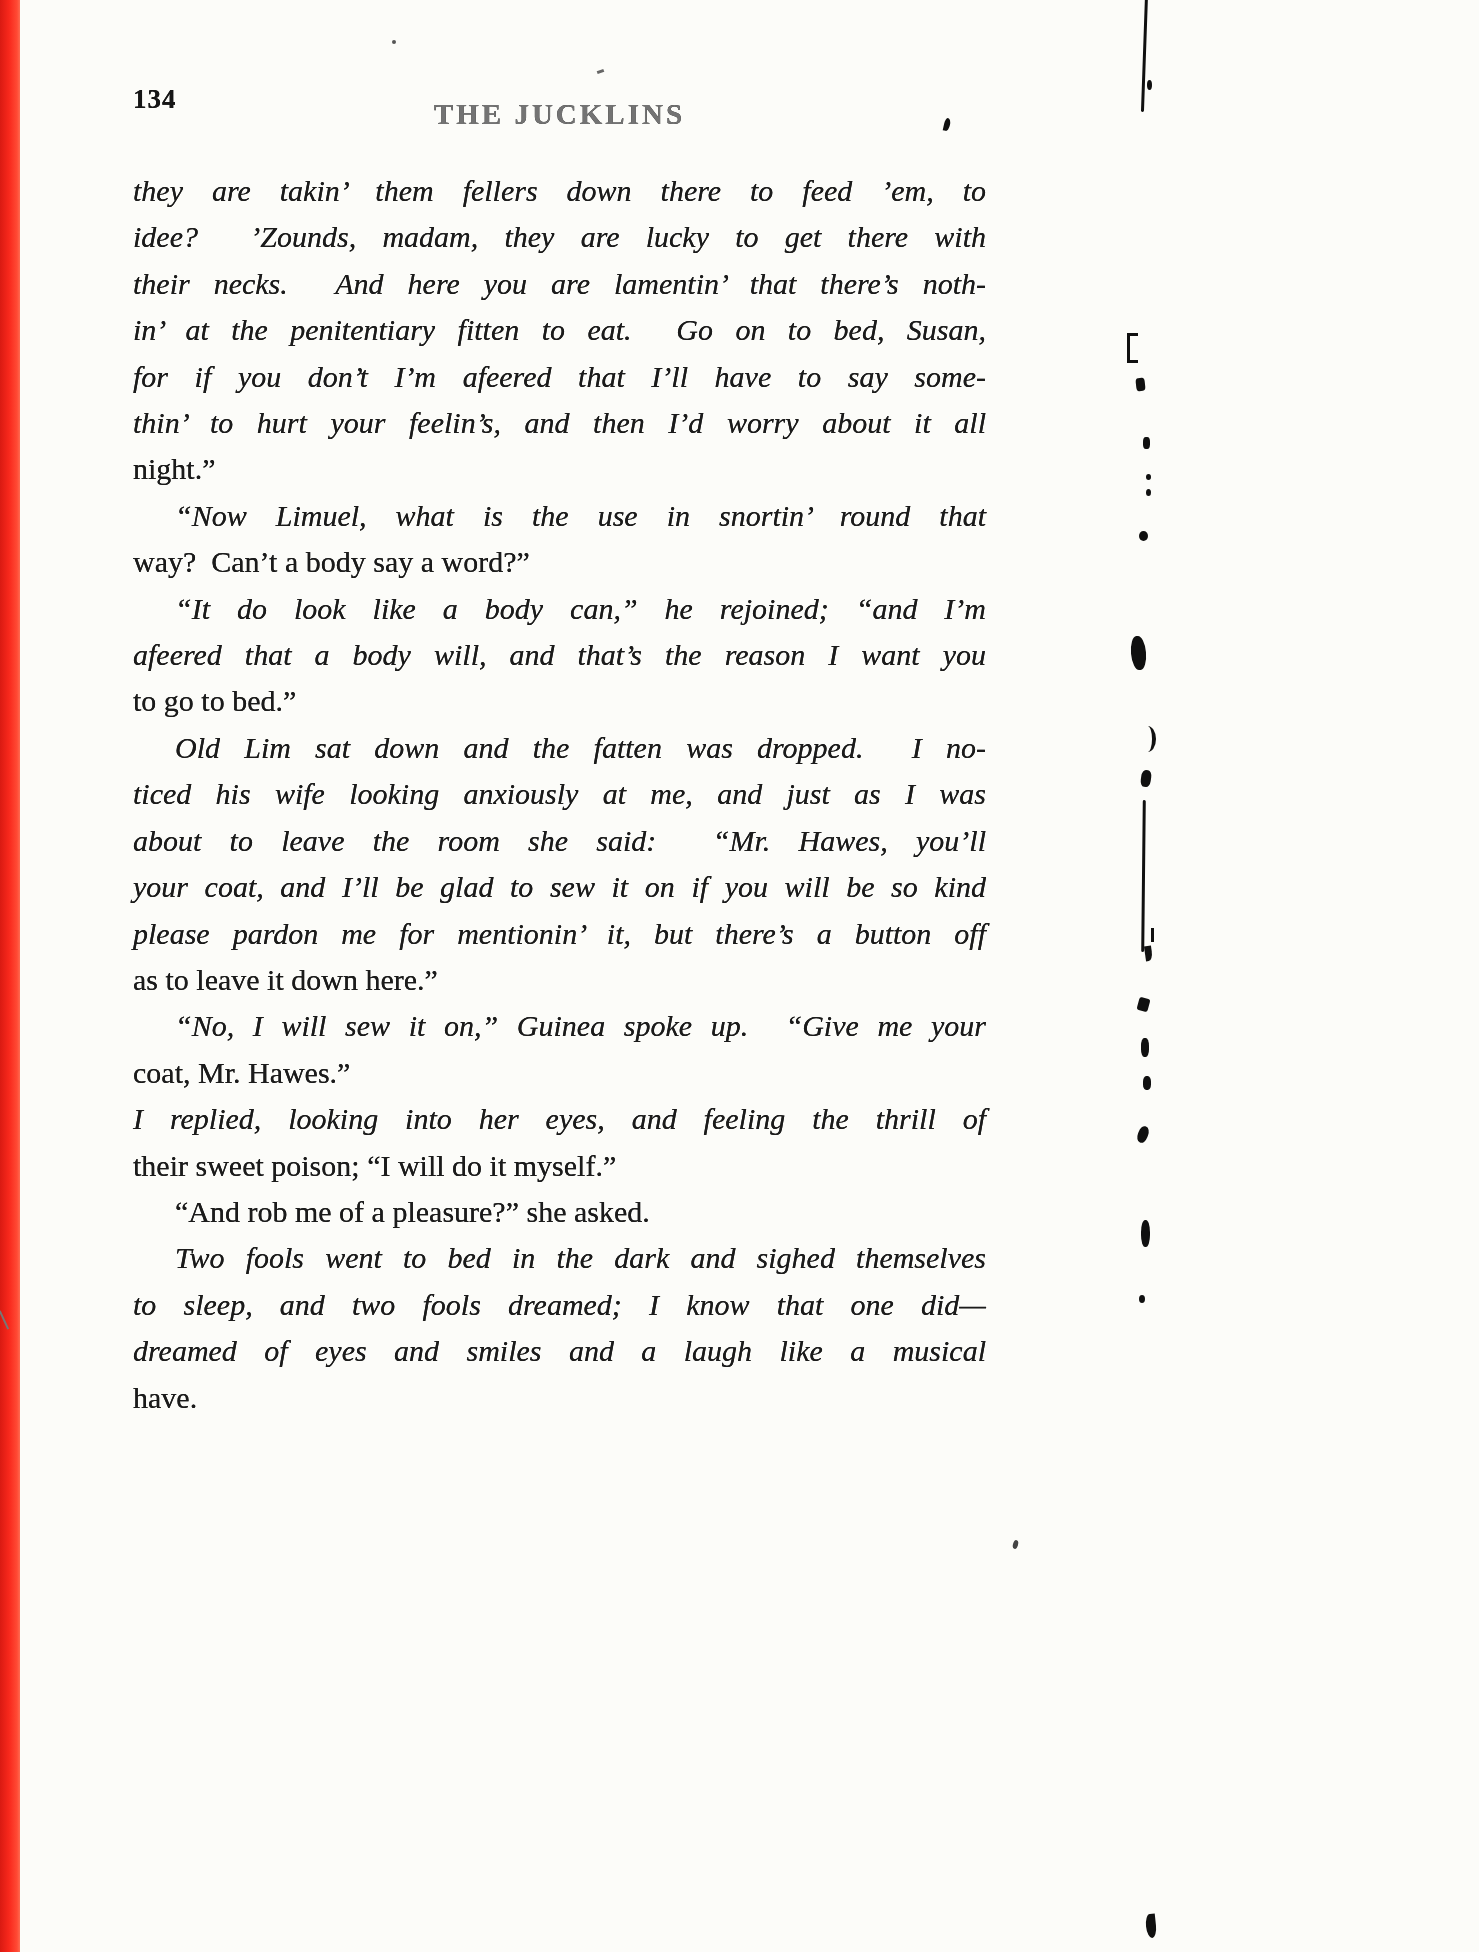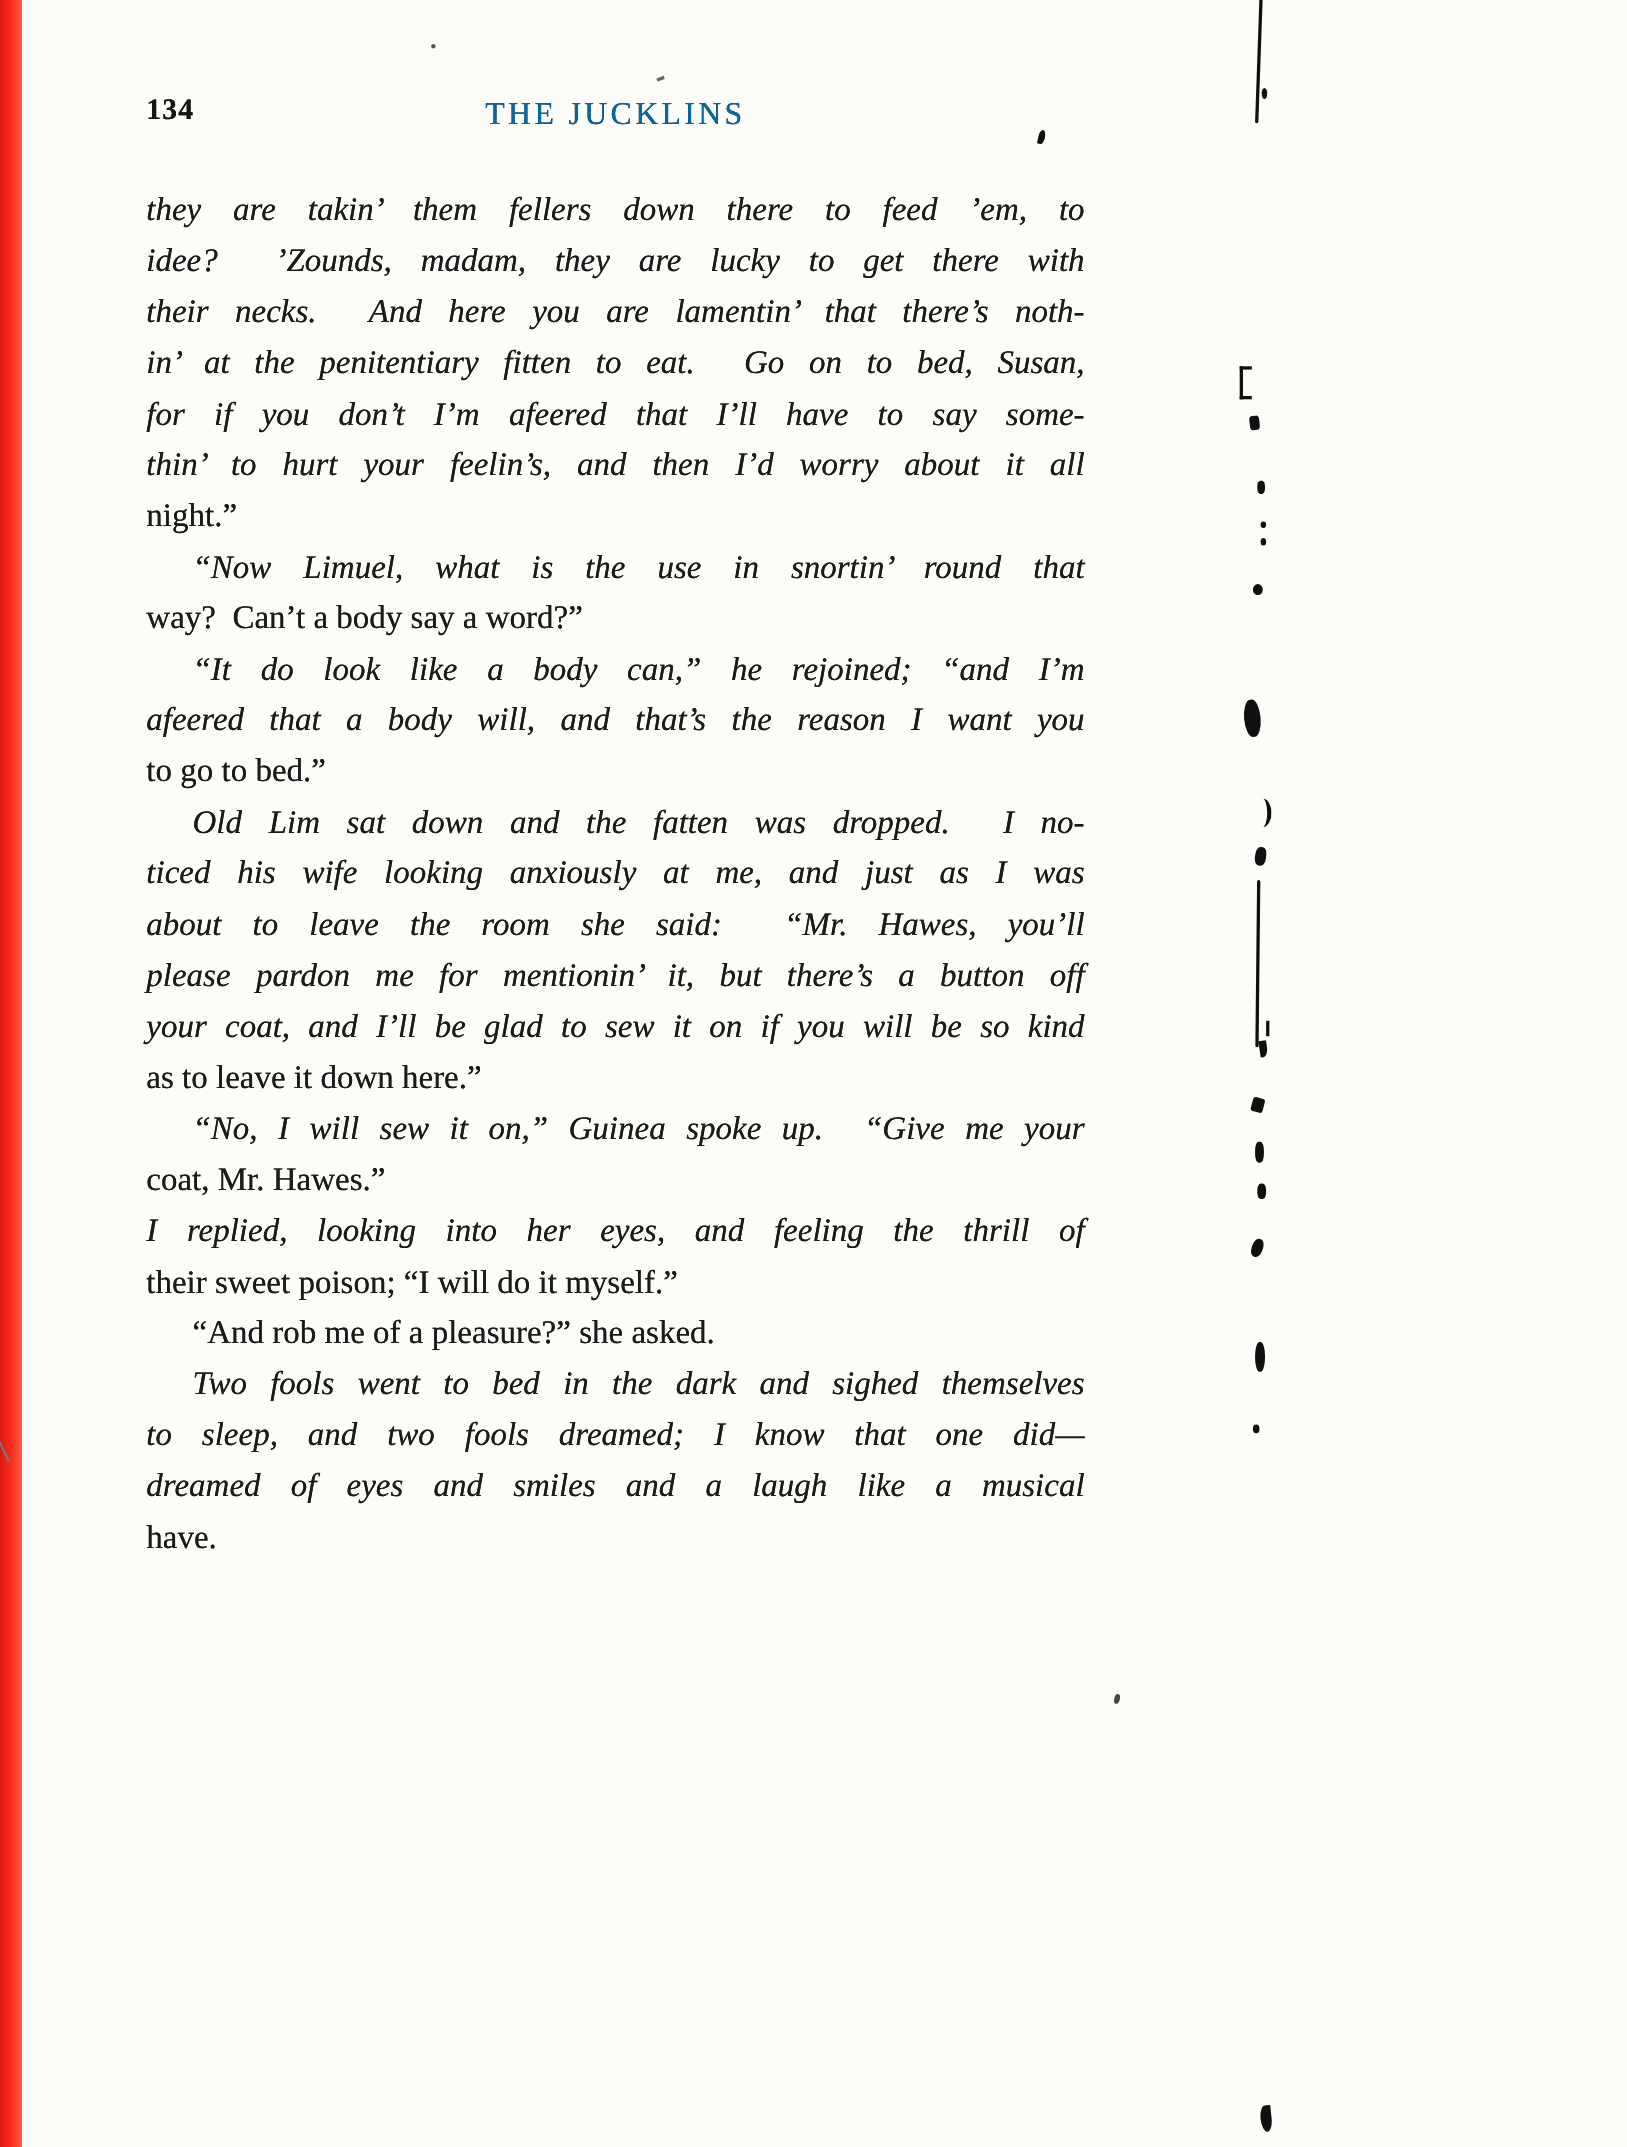--- a/index.html
+++ b/index.html
@@ -25,27 +25,27 @@
     position: absolute;
     left: 133px; top: 84px;
     font-size: 27px;
     font-weight: bold;
     letter-spacing: 1px;
     color: #161616;
     text-shadow: 0 0 0.5px #161616;
   }
   .running-header {
     position: absolute;
-    left: 133px; top: 88px;
+    left: 133px; top: 98px;
     width: 853px;
     text-align: center;
     font-size: 29px;
-    font-weight: normal;
+    font-weight: bold;
     letter-spacing: 3px;
-    color: #0369a1;
+    color: #737373;
     text-shadow: 0 0 0.5px #141414;
   }
   .text-block {
     position: absolute;
     left: 133px; top: 168px;
     width: 853px;
     font-size: 30px;
     line-height: 46.4px;
     color: #1b1b1b;
     text-shadow: 0 0 0.4px #1b1b1b;
@@ -84,22 +84,22 @@
     <div class="line just">thin’ to hurt your feelin’s, and then I’d worry about it all</div>
     <div class="line">night.”</div>
     <div class="line just indent">“Now Limuel, what is the use in snortin’ round that</div>
     <div class="line">way?  Can’t a body say a word?”</div>
     <div class="line just indent">“It do look like a body can,” he rejoined; “and I’m</div>
     <div class="line just">afeered that a body will, and that’s the reason I want you</div>
     <div class="line">to go to bed.”</div>
     <div class="line just indent">Old Lim sat down and the fatten was dropped.  I no-</div>
     <div class="line just">ticed his wife looking anxiously at me, and just as I was</div>
     <div class="line just">about to leave the room she said:  “Mr. Hawes, you’ll</div>
+    <div class="line just">your coat, and I’ll be glad to sew it on if you will be so kind</div>
     <div class="line just">please pardon me for mentionin’ it, but there’s a button off</div>
-    <div class="line just">your coat, and I’ll be glad to sew it on if you will be so kind</div>
     <div class="line">as to leave it down here.”</div>
     <div class="line just indent">“No, I will sew it on,” Guinea spoke up.  “Give me your</div>
     <div class="line">coat, Mr. Hawes.”</div>
     <div class="line just">I replied, looking into her eyes, and feeling the thrill of</div>
     <div class="line">their sweet poison; “I will do it myself.”</div>
     <div class="line indent">“And rob me of a pleasure?” she asked.</div>
     <div class="line just indent">Two fools went to bed in the dark and sighed themselves</div>
     <div class="line just">to sleep, and two fools dreamed; I know that one did—</div>
     <div class="line just">dreamed of eyes and smiles and a laugh like a musical</div>
     <div class="line">have.</div>

